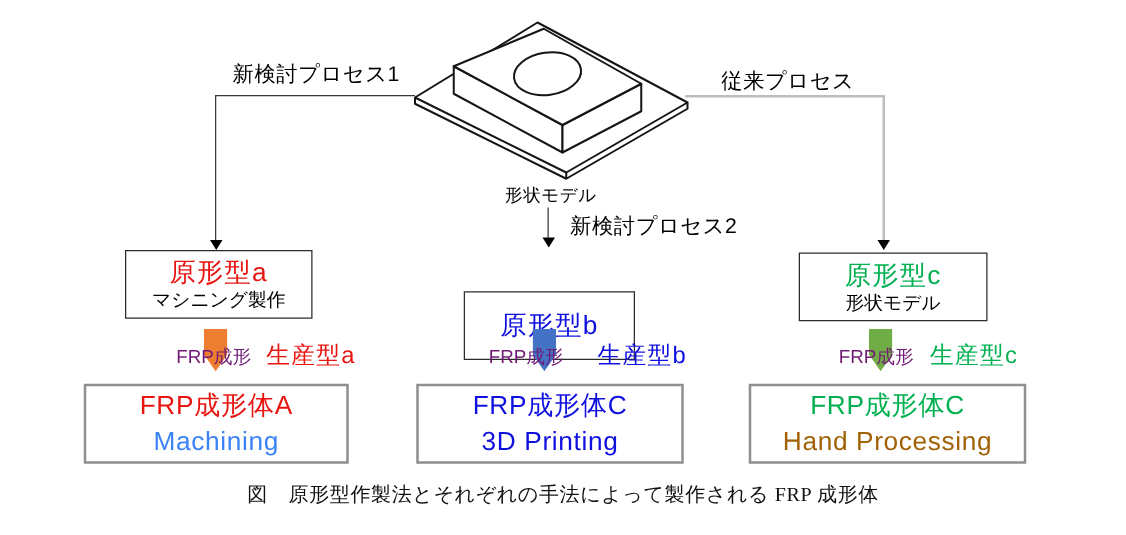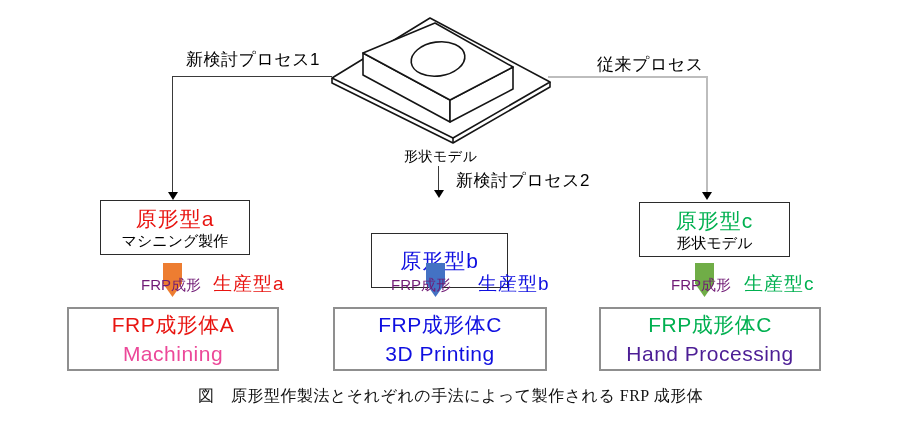--- a/index.html
+++ b/index.html
@@ -56,34 +56,34 @@
   <div class="abs arrowhead" style="left:168px;top:192px;"></div>
 
   <div class="abs hline gray" style="left:548px;top:76px;width:159px;"></div>
   <div class="abs vline gray" style="left:706px;top:76px;height:119px;"></div>
   <div class="abs arrowhead" style="left:702px;top:192px;"></div>
 
   <div class="abs vline" style="left:438px;top:166px;height:27px;"></div>
   <div class="abs arrowhead" style="left:434px;top:190px;"></div>
 
   <div class="abs proc-label" style="left:186px;top:48px;">新検討プロセス1</div>
-  <div class="abs proc-label" style="left:597px;top:53px;">従来プロセス</div>
+  <div class="abs proc-label" style="left:577px;top:53px;">従来プロセス</div>
   <div class="abs small-label" style="left:404px;top:148px;">形状モデル</div>
   <div class="abs proc-label" style="left:456px;top:169px;">新検討プロセス2</div>
 
   <div class="abs box master" style="left:100px;top:200px;width:150px;height:55px;">
     <div class="master-title" style="color: rgb(232, 20, 16);">原形型a</div>
     <div class="master-method">マシニング製作</div>
   </div>
   <span class="abs mold-arrow" style="left: 163px; top: 263px; background: rgb(237, 125, 49);"></span>
   <span class="abs mold-text" style="left:141px;top:276px;">FRP成形</span>
   <span class="abs prod-label" style="left: 213px; top: 271px; color: rgb(232, 20, 16);">生産型a</span>
   <div class="abs box product" style="left:67px;top:307px;width:212px;height:64px;">
     <div class="product-line" style="color: rgb(232, 20, 16);">FRP成形体A</div>
-    <div class="product-line" style="color: #ec4899;">Machining</div>
+    <div class="product-line" style="color: #3b82f6;">Machining</div>
   </div>
 
   <div class="abs box master" style="left:371px;top:202px;width:137px;height:55px;margin-top:31px;">
     <div class="master-title" style="color: rgb(15, 15, 224);">原形型b</div>
   </div>
   <span class="abs mold-arrow" style="left: 426px; top: 263px; background: rgb(68, 114, 196);"></span>
   <span class="abs mold-text" style="left:391px;top:276px;">FRP成形</span>
   <span class="abs prod-label" style="left: 478px; top: 271px; color: rgb(15, 15, 224);">生産型b</span>
   <div class="abs box product" style="left:333px;top:307px;width:214px;height:64px;">
     <div class="product-line" style="color: rgb(15, 15, 224);">FRP成形体C</div>
@@ -92,18 +92,18 @@
 
   <div class="abs box master" style="left:639px;top:202px;width:151px;height:55px;">
     <div class="master-title" style="color: rgb(0, 176, 80);">原形型c</div>
     <div class="master-method">形状モデル</div>
   </div>
   <span class="abs mold-arrow" style="left: 695px; top: 263px; background: rgb(112, 173, 71);"></span>
   <span class="abs mold-text" style="left:671px;top:276px;">FRP成形</span>
   <span class="abs prod-label" style="left: 744px; top: 271px; color: rgb(0, 176, 80);">生産型c</span>
   <div class="abs box product" style="left:599px;top:307px;width:222px;height:64px;">
     <div class="product-line" style="color: rgb(0, 176, 80);">FRP成形体C</div>
-    <div class="product-line" style="color: #4c1d95;">Hand Processing</div>
+    <div class="product-line" style="color: #a16207;">Hand Processing</div>
   </div>
 
   <div class="abs caption">図　原形型作製法とそれぞれの手法によって製作される FRP 成形体</div>
 
 </div>
 
 </body></html>

